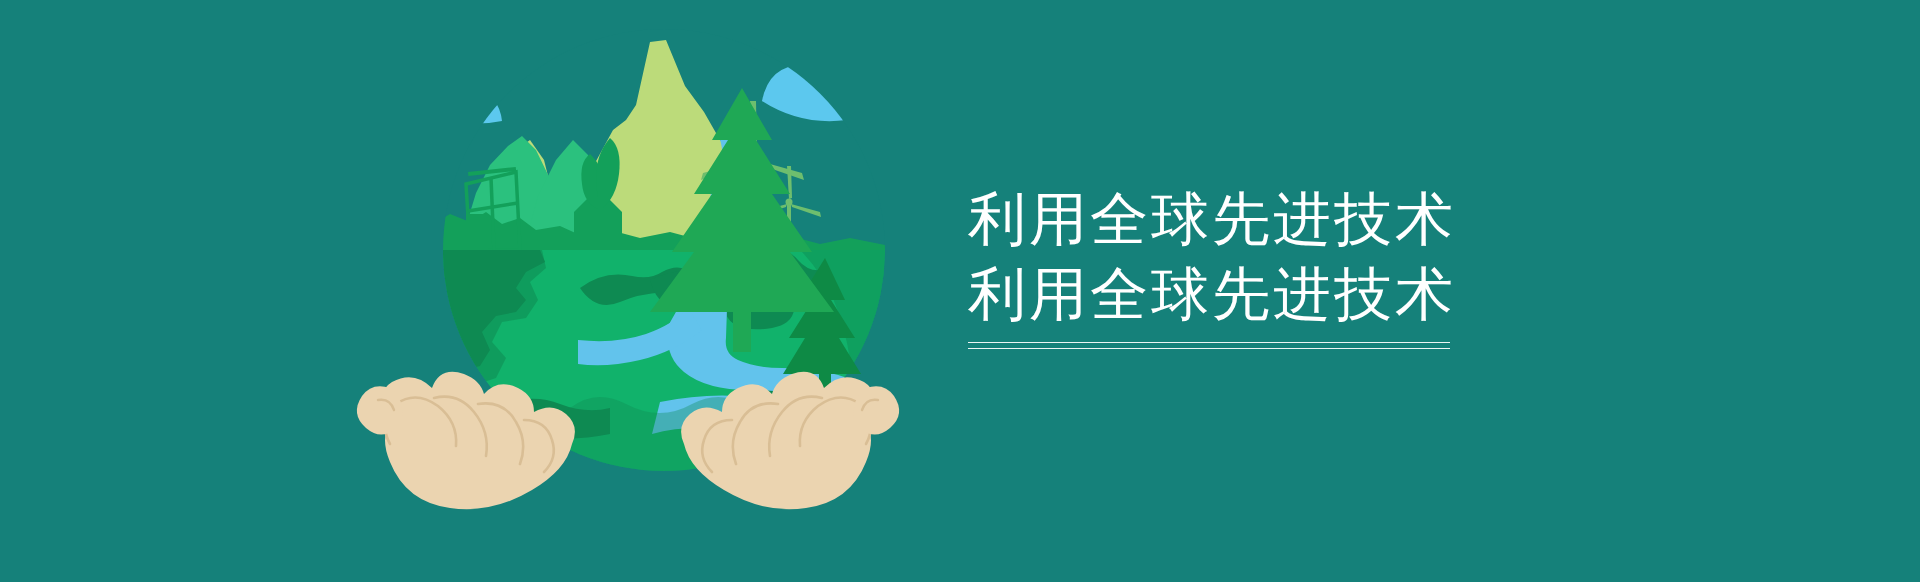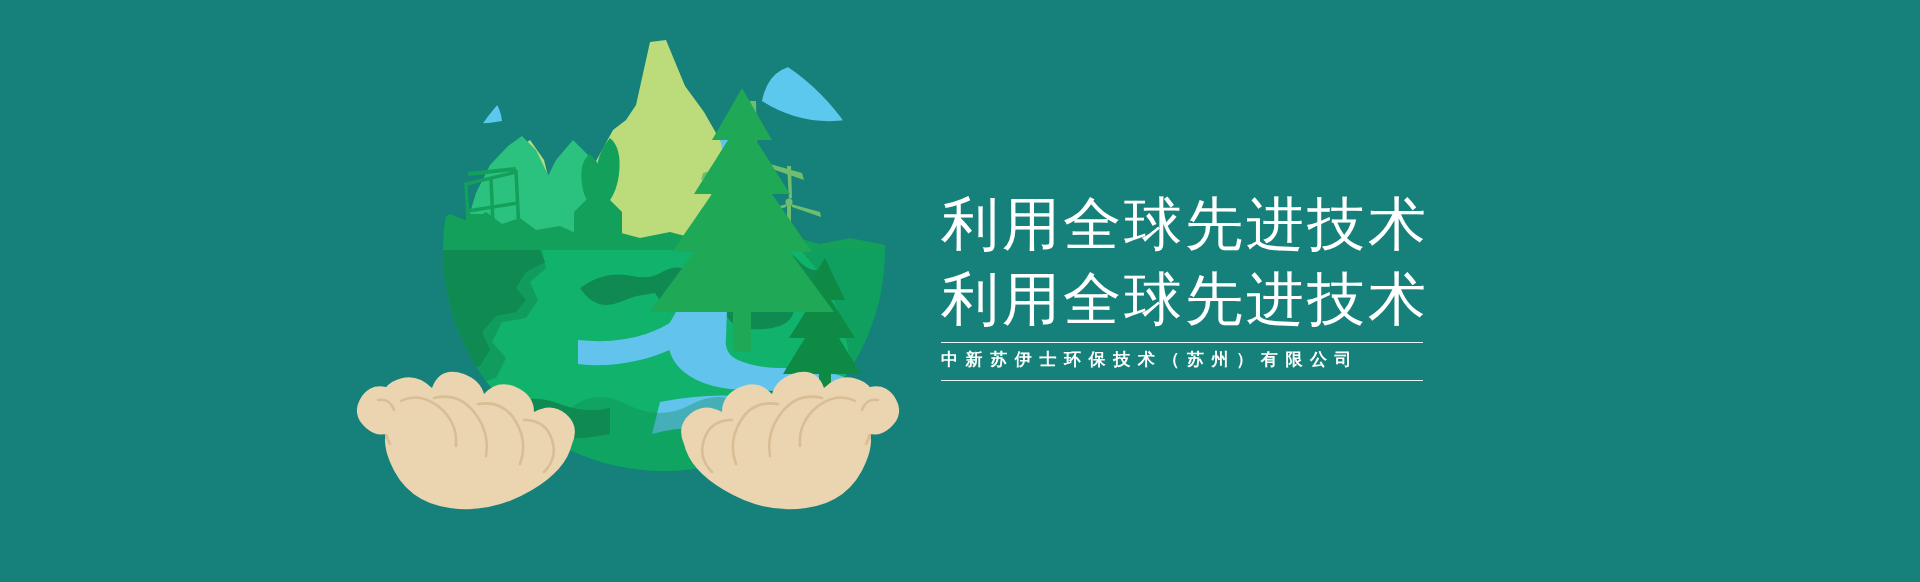--- a/index.html
+++ b/index.html
@@ -17,23 +17,24 @@
   }
   #artwork {
     position: absolute;
     left: 330px;
     top: 0px;
     width: 600px;
     height: 582px;
   }
   #copy {
     position: absolute;
-    left: 941px;
+    left: 968px;
     top: 186px;
     width: 500px;
+    font-family: Liberation Mono, monospace;
   }
   .headline {
     color: #ffffff;
     font-size: 58px;
     line-height: 75px;
     letter-spacing: 3px;
     font-weight: 300;
     white-space: nowrap;
   }
   .rule {
@@ -192,17 +193,16 @@
         <path d="M536 388 q18 -6 28 8 q12 18 -4 32 q-14 12 -28 2 q-10 -8 -8 -22 q2 -14 12 -20 Z" fill="#EBD4B0"></path>
         <path d="M548 400 q-12 -2 -16 10" stroke="#D9BE95" stroke-width="2.4" fill="none" stroke-linecap="round"></path>
       </g>
     </svg>
   </div>
 
   <div id="copy">
     <div class="headline">利用全球先进技术</div>
     <div class="headline">利用全球先进技术</div>
     <div class="rule"></div>
-    <div class="subline">中新苏伊士环保技术（苏州）有限公司</div>
     <div class="rule bottom"></div>
   </div>
 
 </div>
 
 </body></html>

